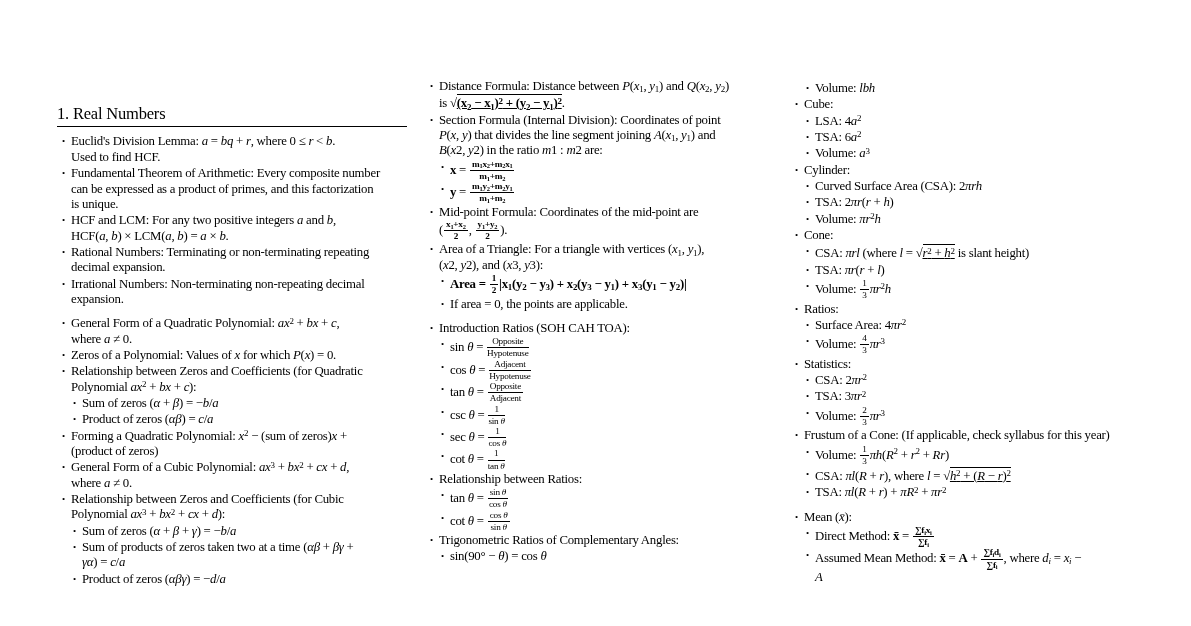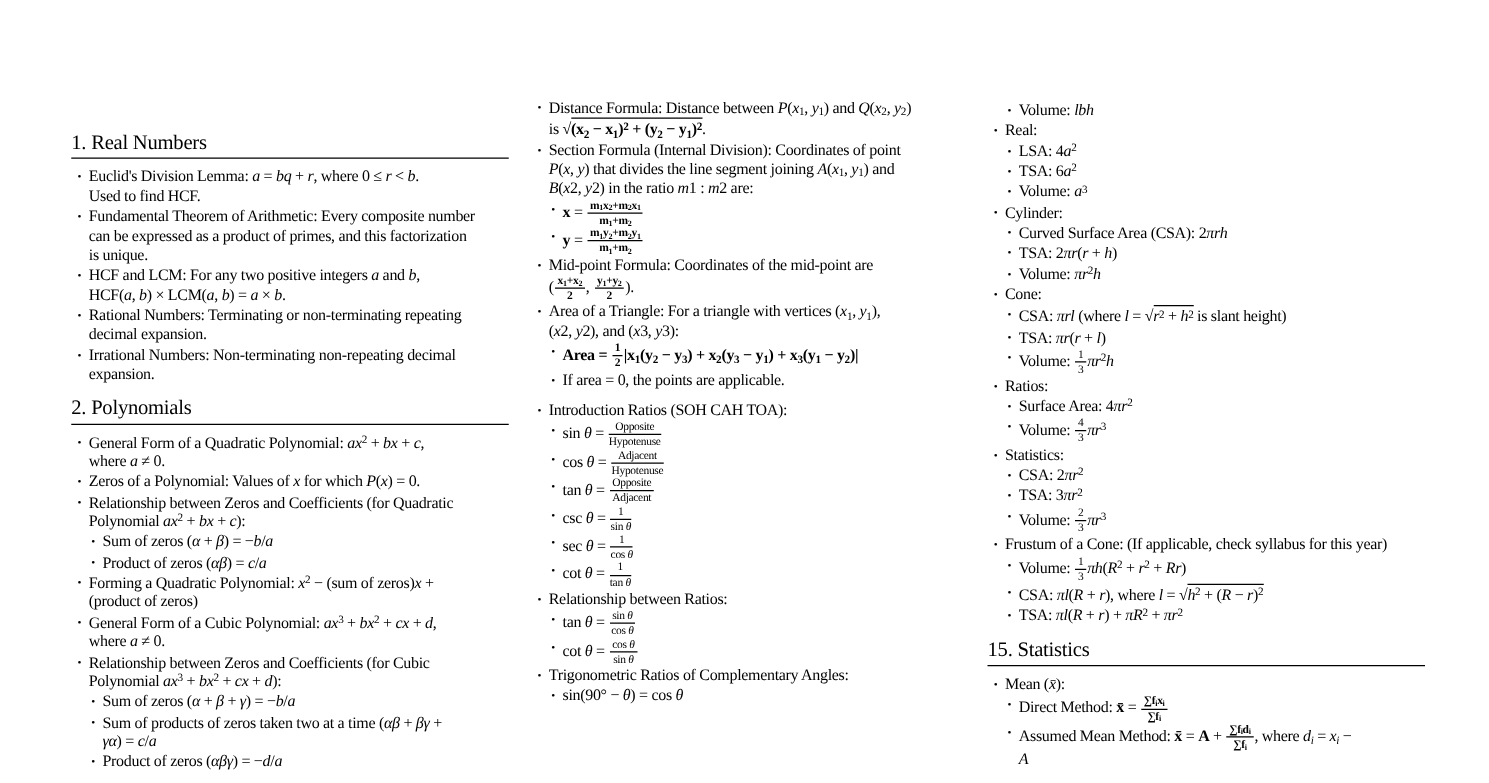--- a/index.html
+++ b/index.html
@@ -20,21 +20,21 @@
   .item.l2{padding-left:16px;}
   .blt{flex:0 0 9px;font-size:9px;line-height:15px;}
   .txt{flex:1;line-height:1.2;letter-spacing:-0.25px;}
   i{font-style:italic;}
   b{font-weight:bold;}
   sup{font-size:0.7em;line-height:0;position:relative;top:-0.42em;vertical-align:baseline;}
   sub{font-size:0.7em;line-height:0;position:relative;top:0.25em;vertical-align:baseline;}
   .fr{display:inline-block;vertical-align:middle;text-align:center;font-size:0.72em;line-height:1;padding:0 1px;}
   .fr .a{display:block;border-bottom:1px solid #000;padding:0 2px 1px 2px;}
   .fr .b{display:block;padding-top:1px;}
-  .sq .r{display:inline-block;border-top:1px solid #000;line-height:1.1;padding-top:1px;}
+  .sq .r{display:inline-block;border-top:1px solid #000;line-height:1.1;padding-top:1px;text-decoration:underline;}
 </style>
 </head>
 <body>
 
 <div id="doc">
     <div class="column" style="left: 57px; top: 93px; width: 350px; margin-top: 11px;">
       <div class="sec">
         <div class="title">1. Real Numbers</div>
         <div class="item l1">
           <span class="blt">•</span>
@@ -51,21 +51,20 @@
         <div class="item l1">
           <span class="blt">•</span>
           <span class="txt">Rational Numbers: Terminating or non-terminating repeating<br>decimal expansion.</span>
         </div>
         <div class="item l1">
           <span class="blt">•</span>
           <span class="txt">Irrational Numbers: Non-terminating non-repeating decimal<br>expansion.</span>
         </div>
       </div>
       <div class="sec">
-        <div class="title">2. Polynomials</div>
         <div class="item l1">
           <span class="blt">•</span>
           <span class="txt">General Form of a Quadratic Polynomial: <i>ax</i><sup>2</sup> + <i>bx</i> + <i>c</i>,<br>where <i>a</i> ≠ 0.</span>
         </div>
         <div class="item l1">
           <span class="blt">•</span>
           <span class="txt">Zeros of a Polynomial: Values of <i>x</i> for which <i>P</i>(<i>x</i>) = 0.</span>
         </div>
         <div class="item l1">
           <span class="blt">•</span>
@@ -192,21 +191,21 @@
       </div>
     </div>
     <div class="column" style="left: 790px; top: 81px; width: 350px;">
       <div class="sec">
         <div class="item l2">
           <span class="blt">•</span>
           <span class="txt">Volume: <i>lbh</i></span>
         </div>
         <div class="item l1">
           <span class="blt">•</span>
-          <span class="txt">Real:</span>
+          <span class="txt">Cube:</span>
         </div>
         <div class="item l2">
           <span class="blt">•</span>
           <span class="txt">LSA: 4<i>a</i><sup>2</sup></span>
         </div>
         <div class="item l2">
           <span class="blt">•</span>
           <span class="txt">TSA: 6<i>a</i><sup>2</sup></span>
         </div>
         <div class="item l2">
@@ -284,21 +283,20 @@
         <div class="item l2">
           <span class="blt">•</span>
           <span class="txt">CSA: <i>πl</i>(<i>R</i> + <i>r</i>), where <i>l</i> = <span class="sq">√<span class="r"><i>h</i><sup>2</sup> + (<i>R</i> − <i>r</i>)<sup>2</sup></span></span></span>
         </div>
         <div class="item l2">
           <span class="blt">•</span>
           <span class="txt">TSA: <i>πl</i>(<i>R</i> + <i>r</i>) + <i>πR</i><sup>2</sup> + <i>πr</i><sup>2</sup></span>
         </div>
       </div>
       <div class="sec">
-        <div class="title">15. Statistics</div>
         <div class="item l1">
           <span class="blt">•</span>
           <span class="txt">Mean (<i>x̄</i>):</span>
         </div>
         <div class="item l2">
           <span class="blt">•</span>
           <span class="txt">Direct Method: <b>x̄</b> = <b><span class="fr"><span class="a">∑f<sub>i</sub>x<sub>i</sub></span><span class="b">∑f<sub>i</sub></span></span></b></span>
         </div>
         <div class="item l2">
           <span class="blt">•</span>

